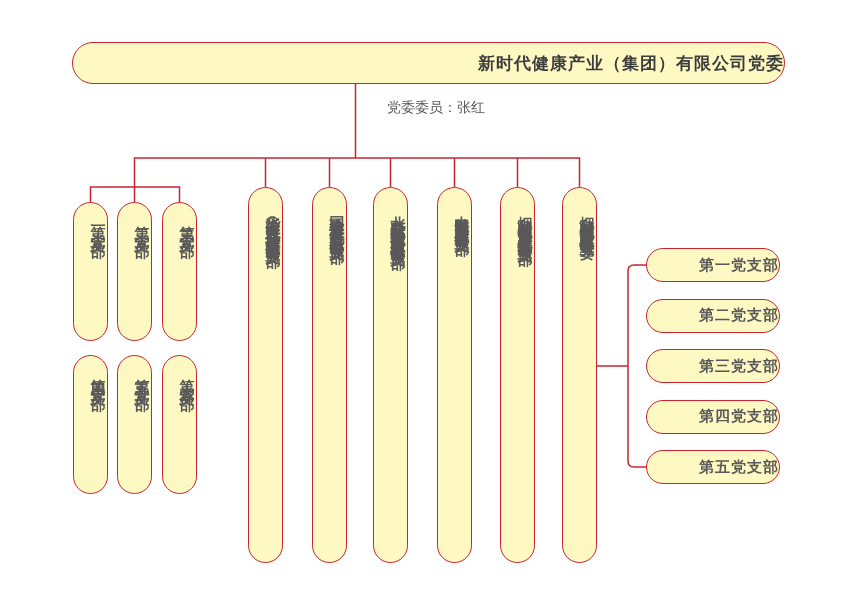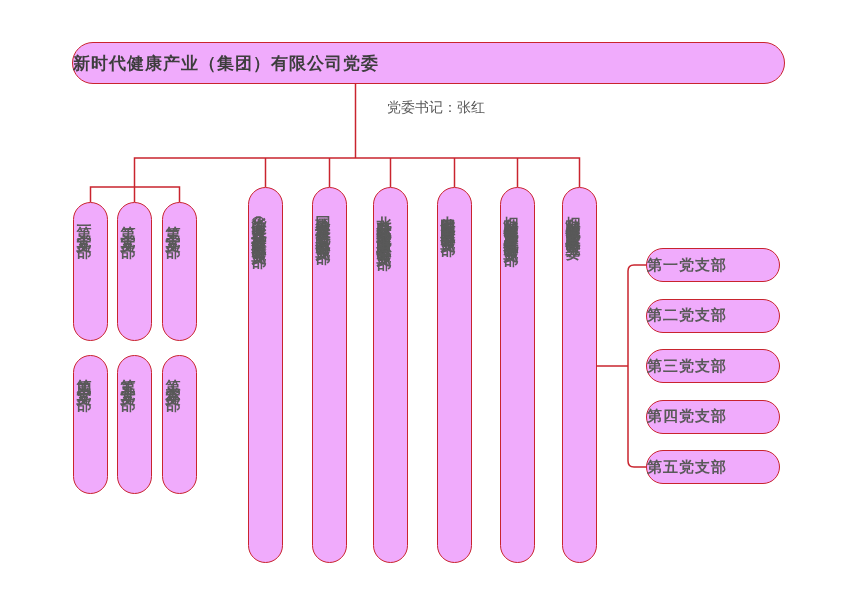--- a/index.html
+++ b/index.html
@@ -2,22 +2,22 @@
 <html><head>
 <meta charset="utf-8">
 <style>
   html,body{margin:0;padding:0;background:#fff;}
   #stage{
     position:relative;width:850px;height:604px;background:#ffffff;overflow:hidden;
     font-family:"Liberation Sans",sans-serif;
   }
   #wires{position:absolute;left:0;top:0;width:850px;height:604px;}
   .node{
-    position:absolute;border:1.5px solid #c9242e;background:#f0abfc;box-sizing:border-box;
-    display:flex;justify-content:flex-start;
+    position:absolute;border:1.5px solid #c9242e;background:#fef9c3;box-sizing:border-box;
+    display:flex;justify-content:flex-end;
   }
   .root-box{
     left:72px;top:42px;width:713px;height:42px;border-radius:21px;
     align-items:center;
   }
   .root-box .title{
     font-size:17px;font-weight:bold;color:#3d3d3d;letter-spacing:1px;white-space:nowrap;
   }
   .leadership{
     position:absolute;left:387px;top:94px;color:#595959;font-size:14px;line-height:27px;
@@ -62,21 +62,21 @@
 
     <path d="M 646 265 H 634 Q 628 265 628 271 V 461 Q 628 467 634 467 H 646"></path>
     <path d="M 597 366 H 628"></path>
   </svg>
 
   <div class="node root-box">
     <span class="title">新时代健康产业（集团）有限公司党委</span>
   </div>
 
   <div class="leadership">
-    <div><span>党委书记：</span><span>张红</span></div>
+    <div><span>党委委员：</span><span>张红</span></div>
   </div>
 
   <div class="node vpill small-v" style="left:73px;top:202px">
     <span class="vtext">第一党支部</span>
   </div>
   <div class="node vpill small-v" style="left:117px;top:202px">
     <span class="vtext">第二党支部</span>
   </div>
   <div class="node vpill small-v" style="left:162px;top:202px">
     <span class="vtext">第三党支部</span>

